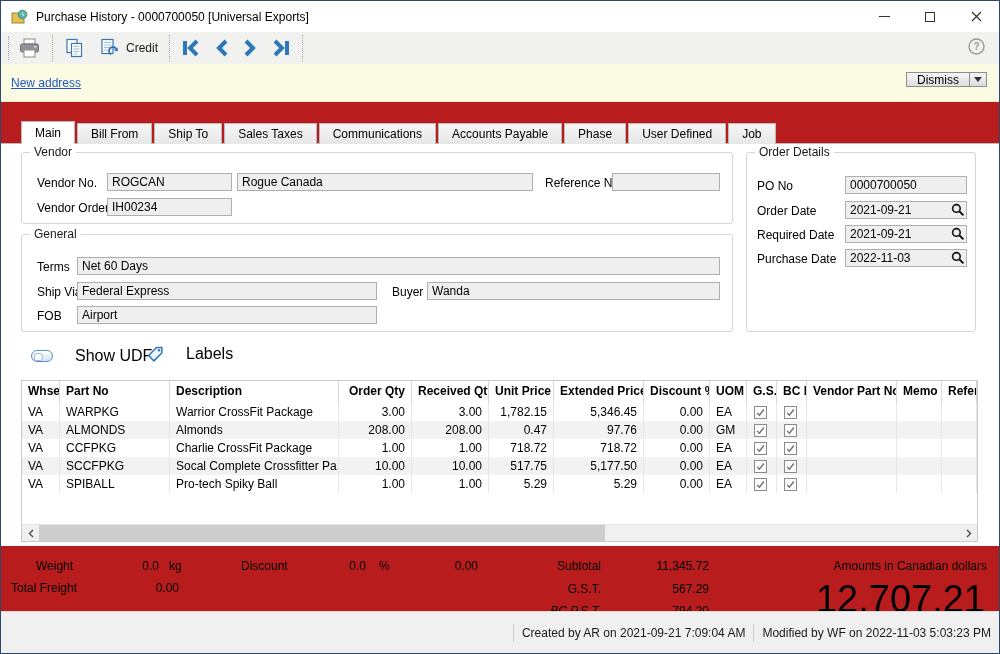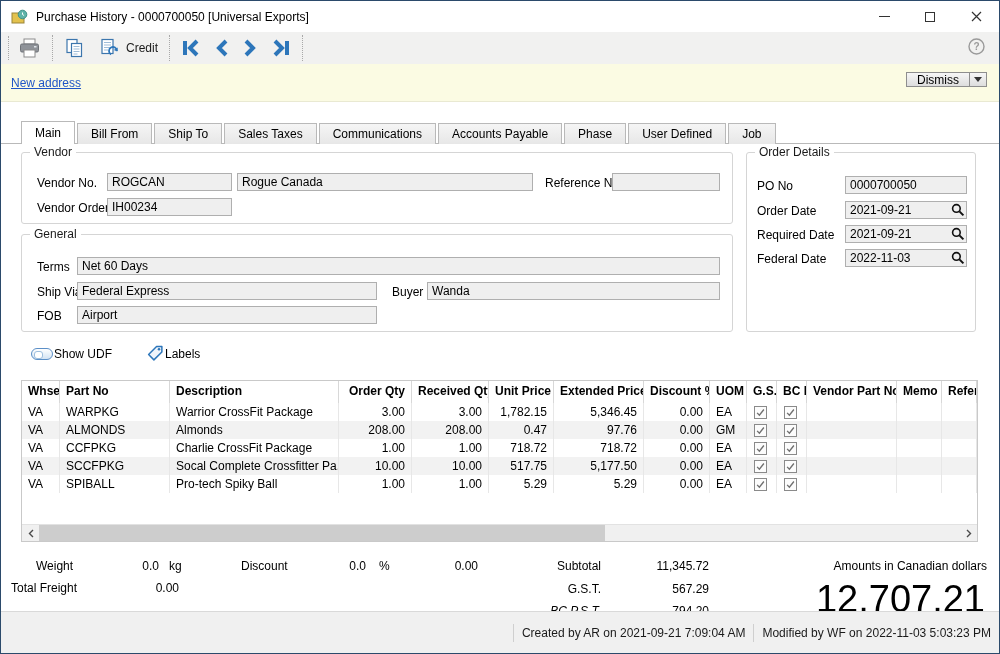--- a/index.html
+++ b/index.html
@@ -1,19 +1,19 @@
 <!DOCTYPE html>
 <html><head>
 <meta charset="utf-8">
 <style>
   * { margin:0; padding:0; box-sizing:border-box; }
   html,body { background:#9a9a9a; }
   body { font-family:"Liberation Sans", sans-serif; font-size:12px; color:#000; }
 
-  .window { position:relative; width:1000px; height:654px; background:#ffffff;
+  .window { position:relative; width:1000px; height:654px; background:#b91c1c;
             border:1px solid #2b4a6b; overflow:hidden; }
 
   
   .titlebar { position:absolute; top:0; left:0; right:0; height:31px; background:#ffffff;
               display:flex; align-items:center; }
   .titlebar .app-icon { margin-left:9px; width:18px; height:18px; flex:0 0 auto; }
   .title-text { margin-left:8px; font-size:12px; color:#000; white-space:nowrap; }
   .win-controls { margin-left:auto; display:flex; height:100%; }
   .win-btn { width:46px; height:100%; display:flex; align-items:center; justify-content:center; }
   .glyph-min { width:11px; height:1px; background:#333; }
@@ -53,21 +53,21 @@
   .groupbox { position:absolute; border:1px solid #d5d5d5; border-radius:3px; background:#fff; }
   .legend { position:absolute; top:-8px; left:8px; background:#fff; padding:0 4px; font-size:12px; color:#1a1a1a; }
   .fldlabel { position:absolute; font-size:12px; color:#000; white-space:nowrap; }
   .fld { position:absolute; height:18px; background:#efefef; border:1px solid #afafaf;
          font-family:"Liberation Sans",sans-serif; font-size:12px; color:#000; padding:0 4px; }
   .datewrap { position:absolute; height:18px; }
   .datewrap .fld { left:0; top:0; width:100%; padding-right:18px; }
   .datewrap .mag { position:absolute; right:2px; top:2px; }
 
   
-  .action-btn { position:absolute; display:flex; align-items:center; gap:1px; font-size:12px; cursor:pointer; }
+  .action-btn { position:absolute; display:flex; align-items:center; gap:22px; font-size:16px; cursor:pointer; }
   .udf-icon { width:22px; height:12px; border:1px solid #5b8fc7; border-radius:6px;
               background:linear-gradient(#ffffff,#d3e3f3); position:relative; }
   .udf-icon::before { content:""; position:absolute; left:2px; top:2px; width:7px; height:6px;
                       border:1px solid #9dbede; border-radius:3px; background:#fff; }
 
   
   .items { position:absolute; left:20px; top:236px; width:957px; height:162px;
            border:1px solid #c9c9c9; background:#fff; overflow:hidden; }
   .thead, .trow { display:grid;
     grid-template-columns:38px 110px 169px 73px 77px 65px 90px 66px 37px 30px 30px 90px 45px minmax(0,1fr); }
@@ -239,21 +239,21 @@
 
       <span class="fldlabel" style="left:10px; top:75px;">Required Date</span>
       <div class="datewrap" style="left:98px; top:72px; width:122px;">
         <input class="fld" value="2021-09-21" style="">
         <svg class="mag" width="14" height="14" viewBox="0 0 14 14">
           <circle cx="5.4" cy="5.4" r="3.8" fill="none" stroke="#111" stroke-width="1.6"></circle>
           <path d="M8.4 8.4l4 4" stroke="#111" stroke-width="2"></path>
         </svg>
       </div>
 
-      <span class="fldlabel" style="left:10px; top:99px;">Federal Date</span>
+      <span class="fldlabel" style="left:10px; top:99px;">Purchase Date</span>
       <div class="datewrap" style="left:98px; top:96px; width:122px;">
         <input class="fld" value="2022-11-03" style="">
         <svg class="mag" width="14" height="14" viewBox="0 0 14 14">
           <circle cx="5.4" cy="5.4" r="3.8" fill="none" stroke="#111" stroke-width="1.6"></circle>
           <path d="M8.4 8.4l4 4" stroke="#111" stroke-width="2"></path>
         </svg>
       </div>
     </div>
 
     <div class="groupbox" style="left:20px; top:90px; width:712px; height:98px;">

